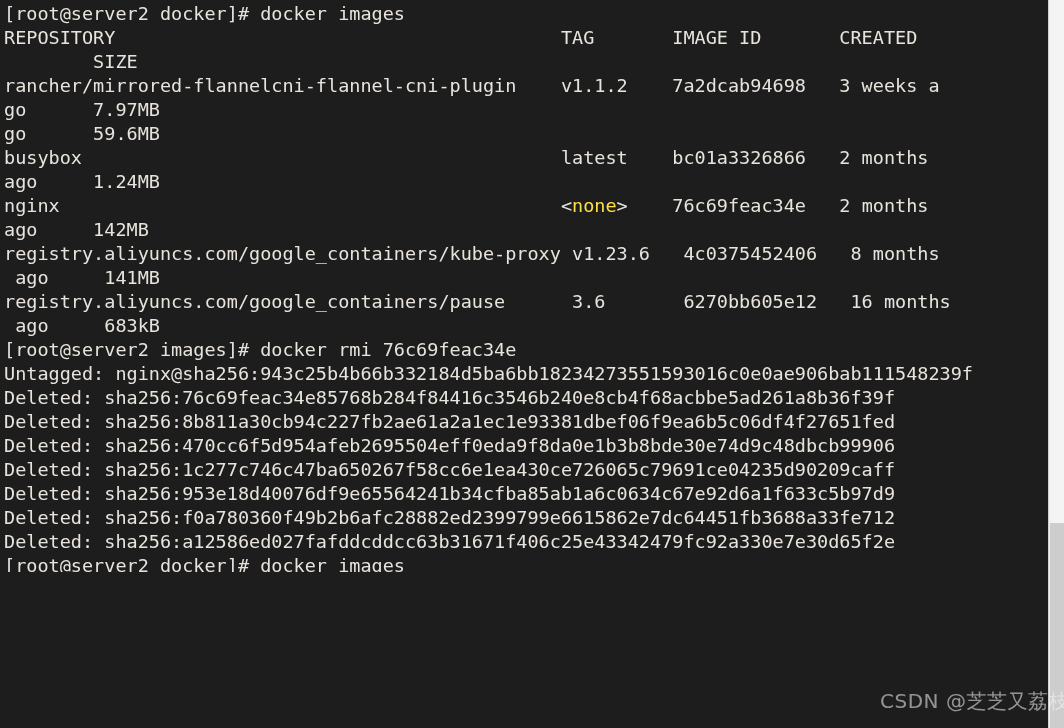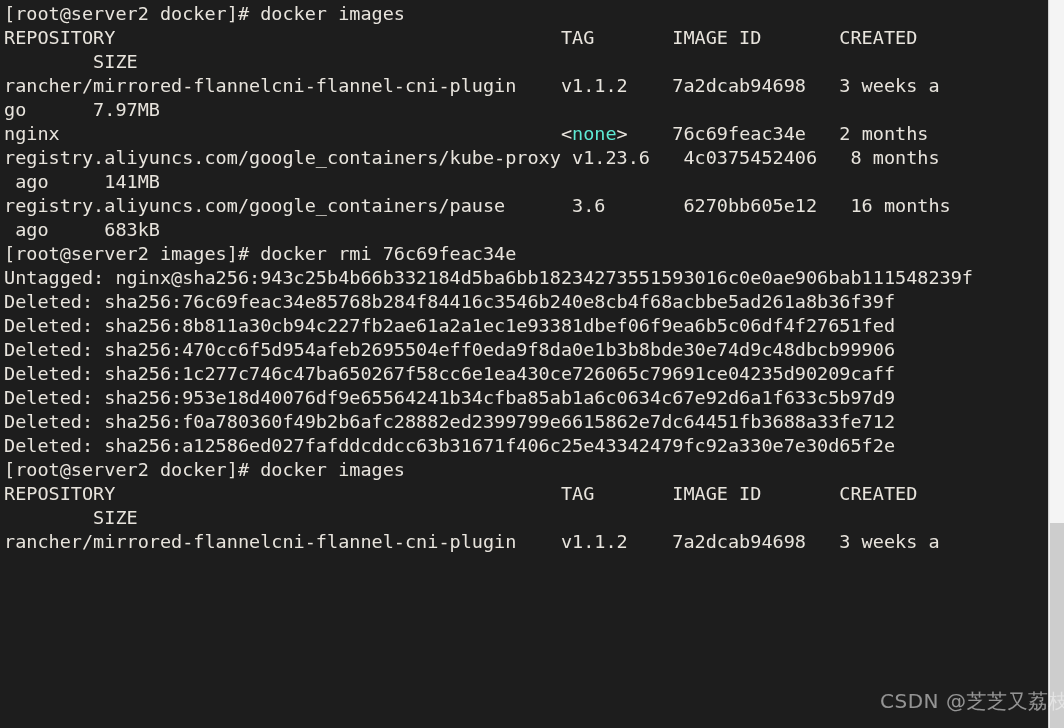--- a/index.html
+++ b/index.html
@@ -32,21 +32,21 @@
     height: 24px;
     line-height: 24px;
     font-size: 18.5px;
     letter-spacing: 0px;
     color: #e8e4dd;
     white-space: pre;
     font-family: "DejaVu Sans Mono", "Liberation Mono", monospace;
   }
   .seg { white-space: pre; }
   .c-default { color: #e8e4dd; }
-  .c-magenta { color: #5eead4; }
+  .c-magenta { color: #fde047; }
 
   
   #scrollbar-track {
     position: absolute;
     right: 0;
     top: 0;
     width: 16px;
     height: 728px;
     background: #f0f0f0;
     border-left: 1px solid #d2d2d2;
@@ -85,21 +85,25 @@
 <body>
 
 <div id="terminal-window">
 
   <div id="terminal-screen">
       <div class="term-line"><span class="seg c-default">[root@server2 docker]# docker images</span></div>
       <div class="term-line"><span class="seg c-default">REPOSITORY                                        TAG       IMAGE ID       CREATED</span></div>
       <div class="term-line"><span class="seg c-default">        SIZE</span></div>
       <div class="term-line"><span class="seg c-default">rancher/mirrored-flannelcni-flannel-cni-plugin    v1.1.2    7a2dcab94698   3 weeks a</span></div>
       <div class="term-line"><span class="seg c-default">go      7.97MB</span></div>
+      <div class="term-line"><span class="seg c-default">go      59.6MB</span></div>
+      <div class="term-line"><span class="seg c-default">busybox                                           latest    bc01a3326866   2 months</span></div>
+      <div class="term-line"><span class="seg c-default">ago     1.24MB</span></div>
       <div class="term-line"><span class="seg c-default">nginx                                             &lt;</span><span class="seg c-magenta">none</span><span class="seg c-default">&gt;    76c69feac34e   2 months</span></div>
+      <div class="term-line"><span class="seg c-default">ago     142MB</span></div>
       <div class="term-line"><span class="seg c-default">registry.aliyuncs.com/google_containers/kube-proxy v1.23.6   4c0375452406   8 months</span></div>
       <div class="term-line"><span class="seg c-default"> ago     141MB</span></div>
       <div class="term-line"><span class="seg c-default">registry.aliyuncs.com/google_containers/pause      3.6       6270bb605e12   16 months</span></div>
       <div class="term-line"><span class="seg c-default"> ago     683kB</span></div>
       <div class="term-line"><span class="seg c-default">[root@server2 images]# docker rmi 76c69feac34e</span></div>
       <div class="term-line"><span class="seg c-default">Untagged: nginx@sha256:943c25b4b66b332184d5ba6bb18234273551593016c0e0ae906bab111548239f</span></div>
       <div class="term-line"><span class="seg c-default">Deleted: sha256:76c69feac34e85768b284f84416c3546b240e8cb4f68acbbe5ad261a8b36f39f</span></div>
       <div class="term-line"><span class="seg c-default">Deleted: sha256:8b811a30cb94c227fb2ae61a2a1ec1e93381dbef06f9ea6b5c06df4f27651fed</span></div>
       <div class="term-line"><span class="seg c-default">Deleted: sha256:470cc6f5d954afeb2695504eff0eda9f8da0e1b3b8bde30e74d9c48dbcb99906</span></div>
       <div class="term-line"><span class="seg c-default">Deleted: sha256:1c277c746c47ba650267f58cc6e1ea430ce726065c79691ce04235d90209caff</span></div>

